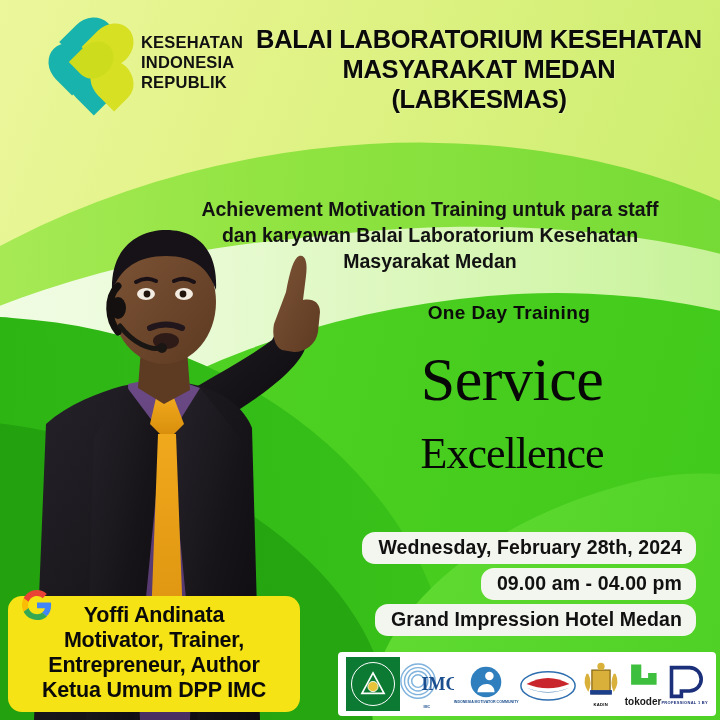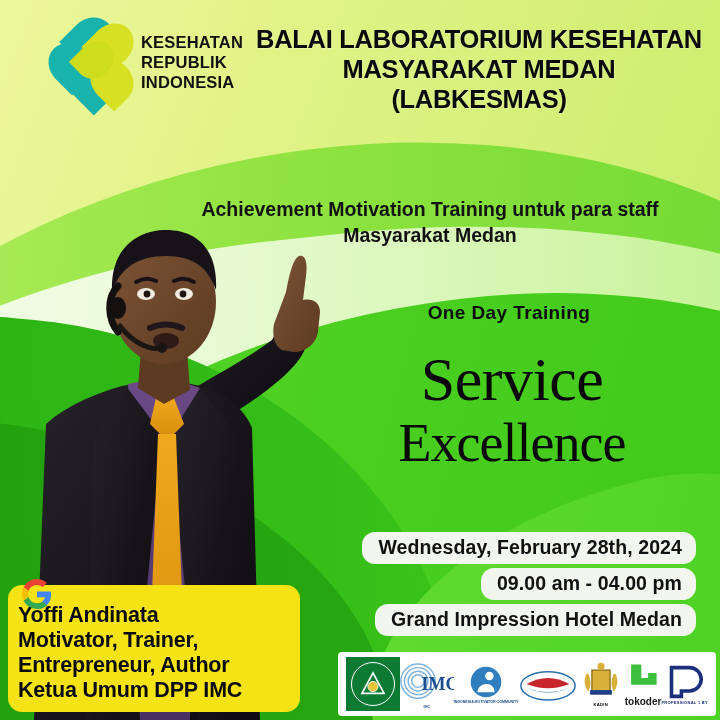--- a/index.html
+++ b/index.html
@@ -82,33 +82,33 @@
   
   .odt{
     position:absolute;right:46px;top:302px;width:330px;text-align:center;
     font-weight:bold;font-size:19px;color:#0b0b0b;letter-spacing:.4px;
   }
   .service{
     position:absolute;right:18px;top:348px;width:380px;text-align:center;
     font-family:"Liberation Serif",serif;font-weight:normal;
     font-size:62px;line-height:1.0;color:#070707;letter-spacing:-.5px;
   }
-  .service .ln2{display:block;font-size:54px;margin-top:6px;letter-spacing:-1px;}
+  .service .ln2{display:block;font-size:44px;margin-top:22px;letter-spacing:-1px;}
   
   .details{position:absolute;right:24px;top:532px;display:flex;flex-direction:column;align-items:flex-end;gap:4px;}
   .pill{
     background:#f3f6ee;border-radius:13px;padding:4px 14px 5px 16px;
     font-weight:bold;font-size:19.5px;color:#111;white-space:nowrap;
     letter-spacing:.1px;
   }
   
   .speaker{
     position:absolute;left:8px;bottom:8px;width:292px;
-    background:#f5e315;border-radius:14px;padding:18px 10px 9px 10px;
-    text-align:left;
+    background:#f5e315;border-radius:14px;padding:7px 10px 9px 10px;
+    text-align:center;
   }
   .sp-line{font-weight:bold;font-size:21.5px;line-height:1.16;color:#0a0a0a;letter-spacing:-.2px;}
   .g-icon{position:absolute;left:14px;top:-6px;width:30px;height:30px;}
   
   .sponsors{
     position:absolute;right:4px;bottom:4px;height:64px;
     background:#ffffff;border-radius:4px;
     display:flex;align-items:center;padding:3px 8px;
   }
   .logo{display:flex;flex-direction:column;align-items:center;justify-content:center;}
@@ -140,33 +140,34 @@
     <div class="kem-mark">
       <div class="petal p-tl"></div>
       <div class="petal p-top"></div>
       <div class="petal p-bot"></div>
       <div class="petal p-r1"></div>
       <div class="petal p-r2"></div>
       <div class="petal p-c"></div>
     </div>
     <div class="kem-text">
       <div>KESEHATAN</div>
+      <div>INDONESIA</div>
       <div>REPUBLIK</div>
-      <div>INDONESIA</div>
     </div>
   </div>
 
   <div class="title">
     <span>BALAI LABORATORIUM KESEHATAN</span>
     <span>MASYARAKAT MEDAN</span>
     <span class="l3">(LABKESMAS)</span>
   </div>
 
   <div class="subtitle">
     <div>Achievement Motivation Training untuk para staff</div>
+    <div>dan karyawan Balai Laboratorium Kesehatan</div>
     <div>Masyarakat Medan</div>
   </div>
 
   <svg class="person" viewBox="0 0 360 492">
     <defs>
       <linearGradient id="suit" x1="0" y1="0" x2="1" y2="1">
         <stop offset="0%" stop-color="#26222a"></stop>
           <stop offset="55%" stop-color="#171419"></stop>
           <stop offset="100%" stop-color="#0d0b0f"></stop>
       </linearGradient>

